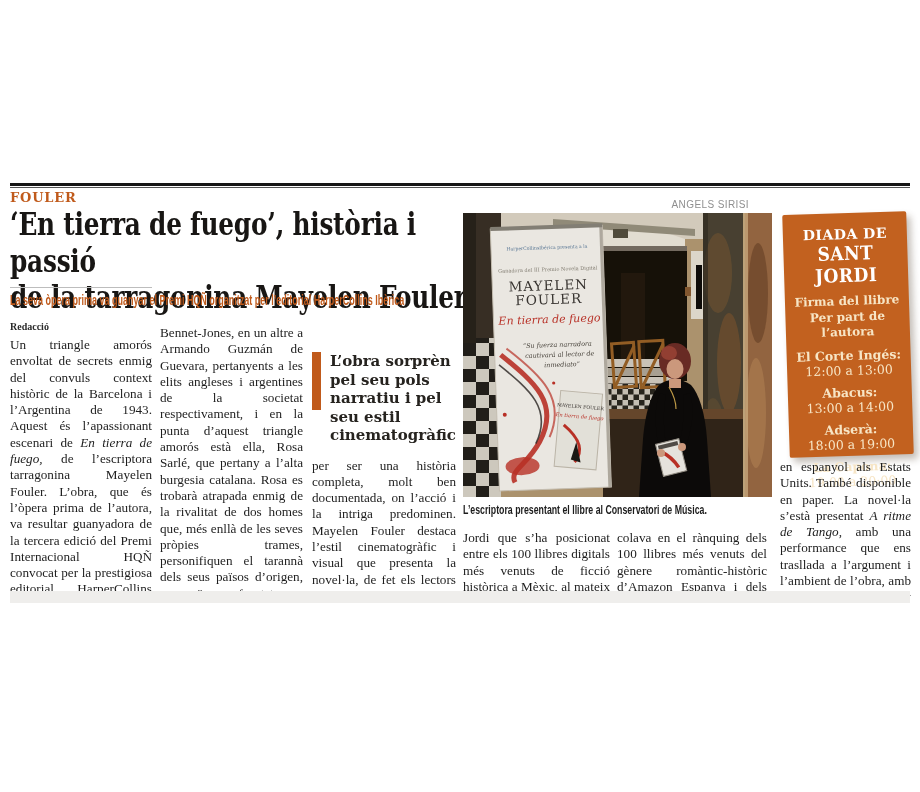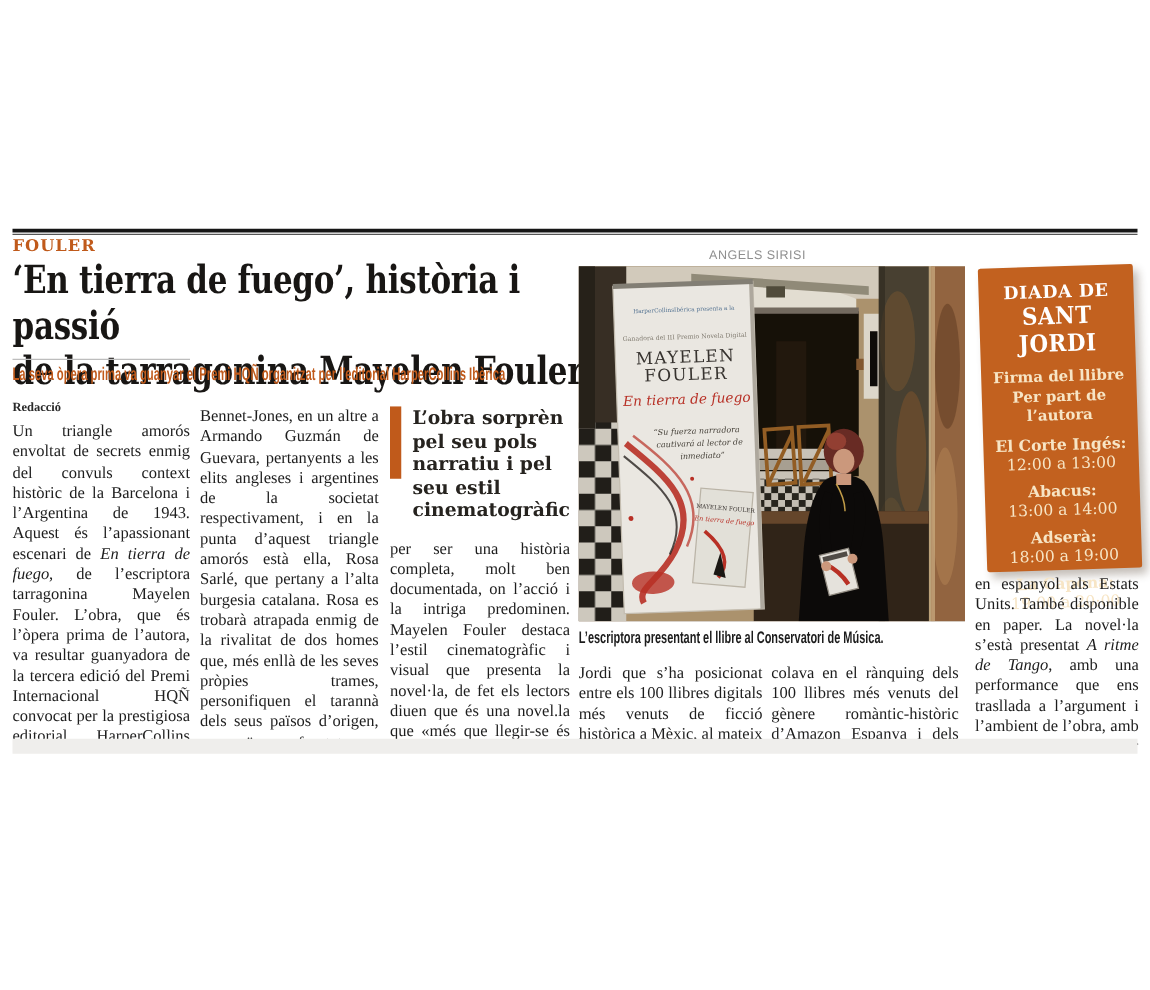--- a/index.html
+++ b/index.html
@@ -27,27 +27,27 @@
   .col{font-size:13.2px;line-height:16.3px;text-align:justify;overflow:hidden;color:#1d1d1d;}
   .col p{margin:0;}
   #c1{left:10px;top:337px;width:142px;height:256px;}
   #c2{left:160px;top:325px;width:143px;height:268px;}
   #c3{left:312px;top:325px;width:144px;height:268px;}
   #c4{left:463px;top:530px;width:147px;height:66px;}
   #c5{left:617px;top:530px;width:150px;height:66px;}
   #c6{left:780px;top:459px;width:131px;height:137px;}
 
   
-  .pullquote{display:flex;margin-bottom:13px;}
+  .pullquote{display:flex;margin-bottom:13px;margin-top:27px;}
   .pqbar{flex:0 0 9px;height:58px;background:#c05a1b;margin-right:9px;}
   .pqtext{font-family:"DejaVu Serif",serif;font-weight:bold;font-size:15px;
           line-height:18.5px;color:#26231f;text-align:left;}
 
   
-  .credit{left:463px;top:199px;width:286px;text-align:center;
+  .credit{left:463px;top:199px;width:286px;text-align:right;
           font-family:"Liberation Sans",sans-serif;font-size:10px;letter-spacing:.4px;
           color:#8f8f8f;}
   .photo{left:463px;top:213px;width:309px;height:284px;margin:0;background:#6b5a42;}
   .caption{left:463px;top:502px;width:470px;transform:scaleX(.65);transform-origin:0 0;
            font-family:"Liberation Sans",sans-serif;font-weight:bold;font-size:13.5px;
            color:#1c1c1c;}
 
   
   .eventbox{left:786px;top:213px;width:124px;height:243px;background:#c2611f;
             transform:rotate(-1.8deg);border-radius:2px;text-align:center;

